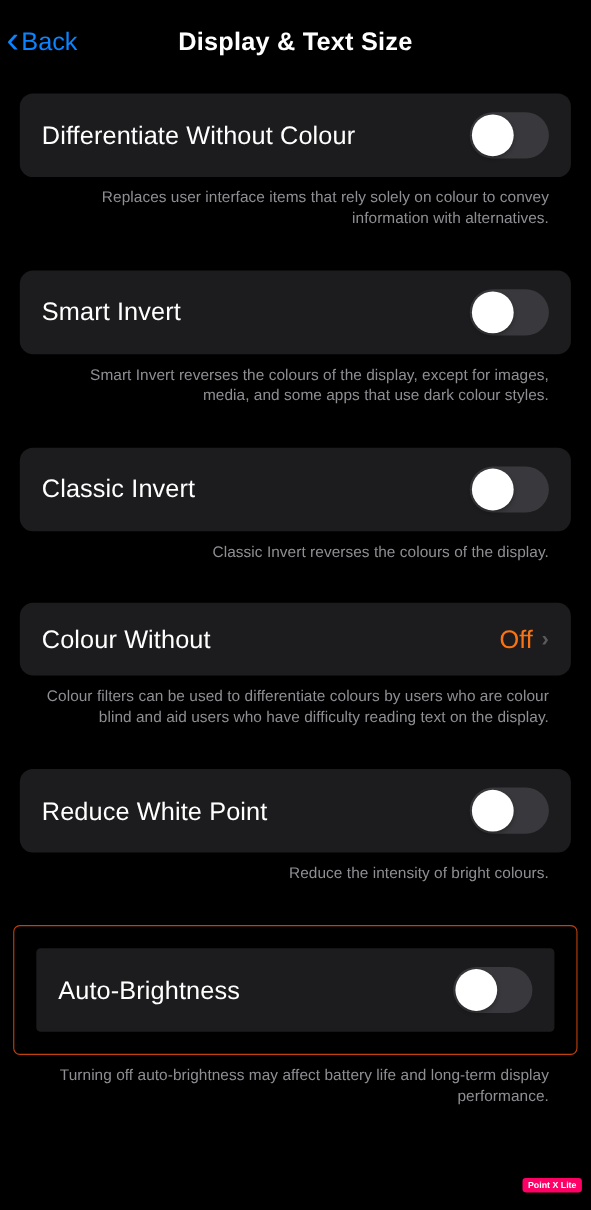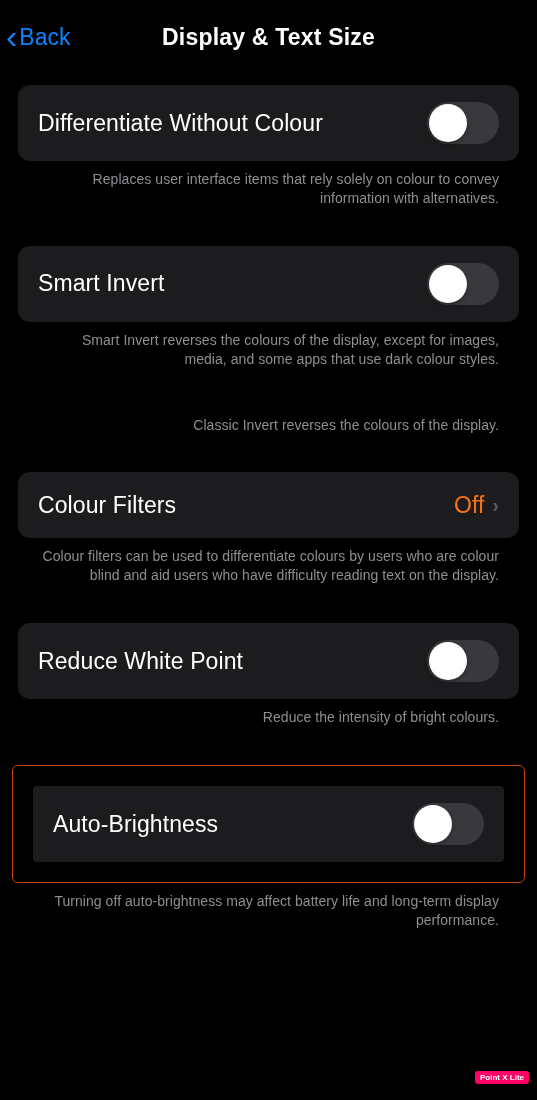--- a/index.html
+++ b/index.html
@@ -159,26 +159,32 @@
     <div class="row">
       <span class="row-label">Smart Invert</span>
       <div class="toggle">
           <div class="toggle-knob"></div>
         </div>
     </div>
     <div class="footer">Smart Invert reverses the colours of the display, except for images, media, and some apps that use dark colour styles.</div>
   </div>
 
   <div class="group">
+    <div class="row">
+      <span class="row-label">Classic Invert</span>
+      <div class="toggle">
+          <div class="toggle-knob"></div>
+        </div>
+    </div>
     <div class="footer">Classic Invert reverses the colours of the display.</div>
   </div>
 
   <div class="group">
     <div class="row">
-      <span class="row-label">Colour Filters</span>
+      <span class="row-label">Colour Without</span>
       <div class="row-right">
         <span class="row-value">Off</span>
         <span class="chevron">›</span>
       </div>
     </div>
     <div class="footer">Colour filters can be used to differentiate colours by users who are colour blind and aid users who have difficulty reading text on the display.</div>
   </div>
 
   <div class="group">
     <div class="row">

